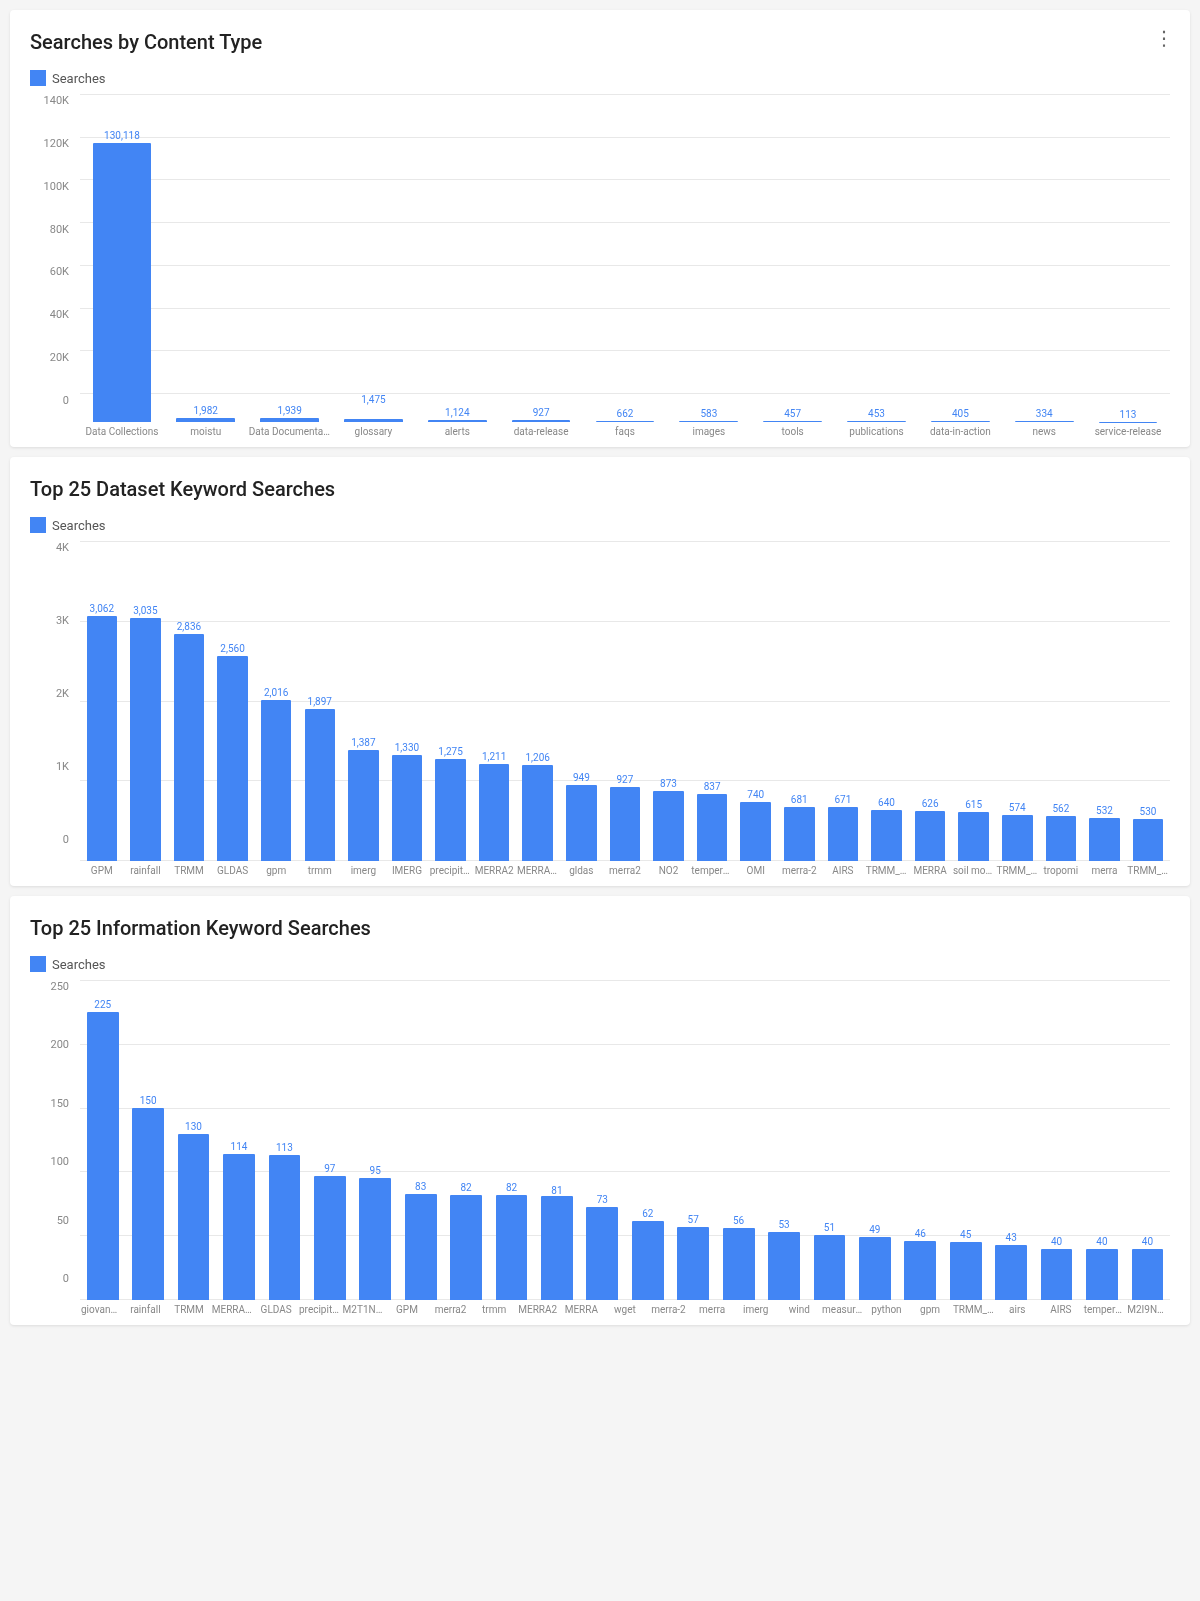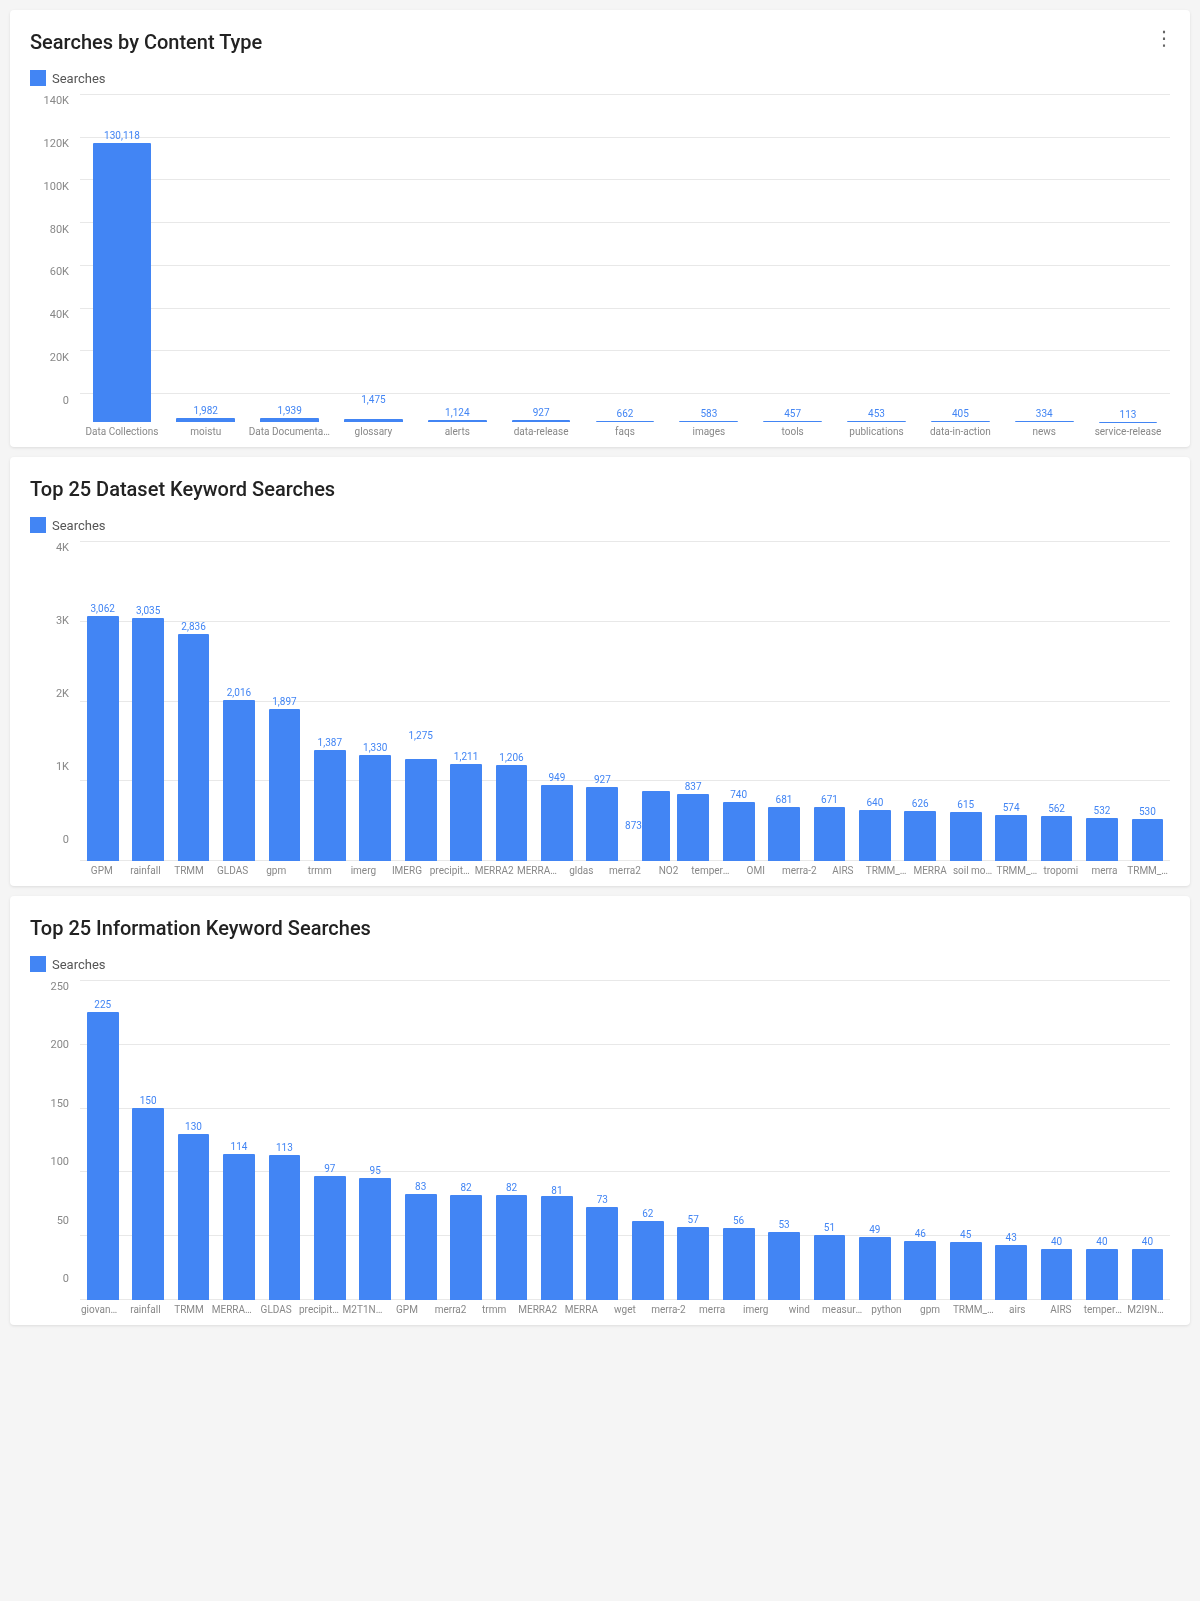--- a/index.html
+++ b/index.html
@@ -187,56 +187,60 @@
             </div>
             <div style="display: flex; flex-direction: column; align-items: center; flex: 1 1 0%;">
               <div style="font-size: 10px; color: rgb(66, 133, 244); margin-bottom: 2px; text-align: center; white-space: nowrap;">3,035</div>
               <div style="background: rgb(66, 133, 244); width: 70%; min-width: 4px; border-radius: 1px 1px 0px 0px; height: 242.8px;"></div>
             </div>
             <div style="display: flex; flex-direction: column; align-items: center; flex: 1 1 0%;">
               <div style="font-size: 10px; color: rgb(66, 133, 244); margin-bottom: 2px; text-align: center; white-space: nowrap;">2,836</div>
               <div style="background: rgb(66, 133, 244); width: 70%; min-width: 4px; border-radius: 1px 1px 0px 0px; height: 226.88px;"></div>
             </div>
             <div style="display: flex; flex-direction: column; align-items: center; flex: 1 1 0%;">
+              <div style="font-size: 10px; color: rgb(66, 133, 244); margin-bottom: 2px; text-align: center; white-space: nowrap;">2,560</div>
+              <div style="background: rgb(66, 133, 244); width: 70%; min-width: 4px; border-radius: 1px 1px 0px 0px; height: 204.8px;"></div>
+            </div>
+            <div style="display: flex; flex-direction: column; align-items: center; flex: 1 1 0%;">
               <div style="font-size: 10px; color: rgb(66, 133, 244); margin-bottom: 2px; text-align: center; white-space: nowrap;">2,016</div>
               <div style="background: rgb(66, 133, 244); width: 70%; min-width: 4px; border-radius: 1px 1px 0px 0px; height: 161.28px;"></div>
             </div>
             <div style="display: flex; flex-direction: column; align-items: center; flex: 1 1 0%;">
               <div style="font-size: 10px; color: rgb(66, 133, 244); margin-bottom: 2px; text-align: center; white-space: nowrap;">1,897</div>
               <div style="background: rgb(66, 133, 244); width: 70%; min-width: 4px; border-radius: 1px 1px 0px 0px; height: 151.76px;"></div>
             </div>
             <div style="display: flex; flex-direction: column; align-items: center; flex: 1 1 0%;">
               <div style="font-size: 10px; color: rgb(66, 133, 244); margin-bottom: 2px; text-align: center; white-space: nowrap;">1,387</div>
               <div style="background: rgb(66, 133, 244); width: 70%; min-width: 4px; border-radius: 1px 1px 0px 0px; height: 110.96px;"></div>
             </div>
             <div style="display: flex; flex-direction: column; align-items: center; flex: 1 1 0%;">
               <div style="font-size: 10px; color: rgb(66, 133, 244); margin-bottom: 2px; text-align: center; white-space: nowrap;">1,330</div>
               <div style="background: rgb(66, 133, 244); width: 70%; min-width: 4px; border-radius: 1px 1px 0px 0px; height: 106.4px;"></div>
             </div>
-            <div style="display: flex; flex-direction: column; align-items: center; flex: 1 1 0%; gap: 16px;">
+            <div style="display: flex; flex-direction: column; align-items: center; flex: 1 1 0%;">
               <div style="font-size: 10px; color: rgb(66, 133, 244); margin-bottom: 2px; text-align: center; white-space: nowrap;">1,275</div>
               <div style="background: rgb(66, 133, 244); width: 70%; min-width: 4px; border-radius: 1px 1px 0px 0px; height: 102px;"></div>
             </div>
             <div style="display: flex; flex-direction: column; align-items: center; flex: 1 1 0%;">
               <div style="font-size: 10px; color: rgb(66, 133, 244); margin-bottom: 2px; text-align: center; white-space: nowrap;">1,211</div>
               <div style="background: rgb(66, 133, 244); width: 70%; min-width: 4px; border-radius: 1px 1px 0px 0px; height: 96.88px;"></div>
             </div>
             <div style="display: flex; flex-direction: column; align-items: center; flex: 1 1 0%;">
               <div style="font-size: 10px; color: rgb(66, 133, 244); margin-bottom: 2px; text-align: center; white-space: nowrap;">1,206</div>
               <div style="background: rgb(66, 133, 244); width: 70%; min-width: 4px; border-radius: 1px 1px 0px 0px; height: 96.48px;"></div>
             </div>
             <div style="display: flex; flex-direction: column; align-items: center; flex: 1 1 0%;">
               <div style="font-size: 10px; color: rgb(66, 133, 244); margin-bottom: 2px; text-align: center; white-space: nowrap;">949</div>
               <div style="background: rgb(66, 133, 244); width: 70%; min-width: 4px; border-radius: 1px 1px 0px 0px; height: 75.92px;"></div>
             </div>
             <div style="display: flex; flex-direction: column; align-items: center; flex: 1 1 0%;">
               <div style="font-size: 10px; color: rgb(66, 133, 244); margin-bottom: 2px; text-align: center; white-space: nowrap;">927</div>
               <div style="background: rgb(66, 133, 244); width: 70%; min-width: 4px; border-radius: 1px 1px 0px 0px; height: 74.16px;"></div>
             </div>
-            <div style="display: flex; flex-direction: row; align-items: center; flex: 1 1 0%; justify-content: flex-end;">
+            <div style="display: flex; flex-direction: column; align-items: center; flex: 1 1 0%; justify-content: flex-end;">
               <div style="font-size: 10px; color: rgb(66, 133, 244); margin-bottom: 2px; text-align: center; white-space: nowrap;">873</div>
               <div style="background: rgb(66, 133, 244); width: 70%; min-width: 4px; border-radius: 1px 1px 0px 0px; height: 69.84px;"></div>
             </div>
             <div style="display: flex; flex-direction: column; align-items: center; flex: 1 1 0%;">
               <div style="font-size: 10px; color: rgb(66, 133, 244); margin-bottom: 2px; text-align: center; white-space: nowrap;">837</div>
               <div style="background: rgb(66, 133, 244); width: 70%; min-width: 4px; border-radius: 1px 1px 0px 0px; height: 66.96px;"></div>
             </div>
             <div style="display: flex; flex-direction: column; align-items: center; flex: 1 1 0%;">
               <div style="font-size: 10px; color: rgb(66, 133, 244); margin-bottom: 2px; text-align: center; white-space: nowrap;">740</div>
               <div style="background: rgb(66, 133, 244); width: 70%; min-width: 4px; border-radius: 1px 1px 0px 0px; height: 59.2px;"></div>

